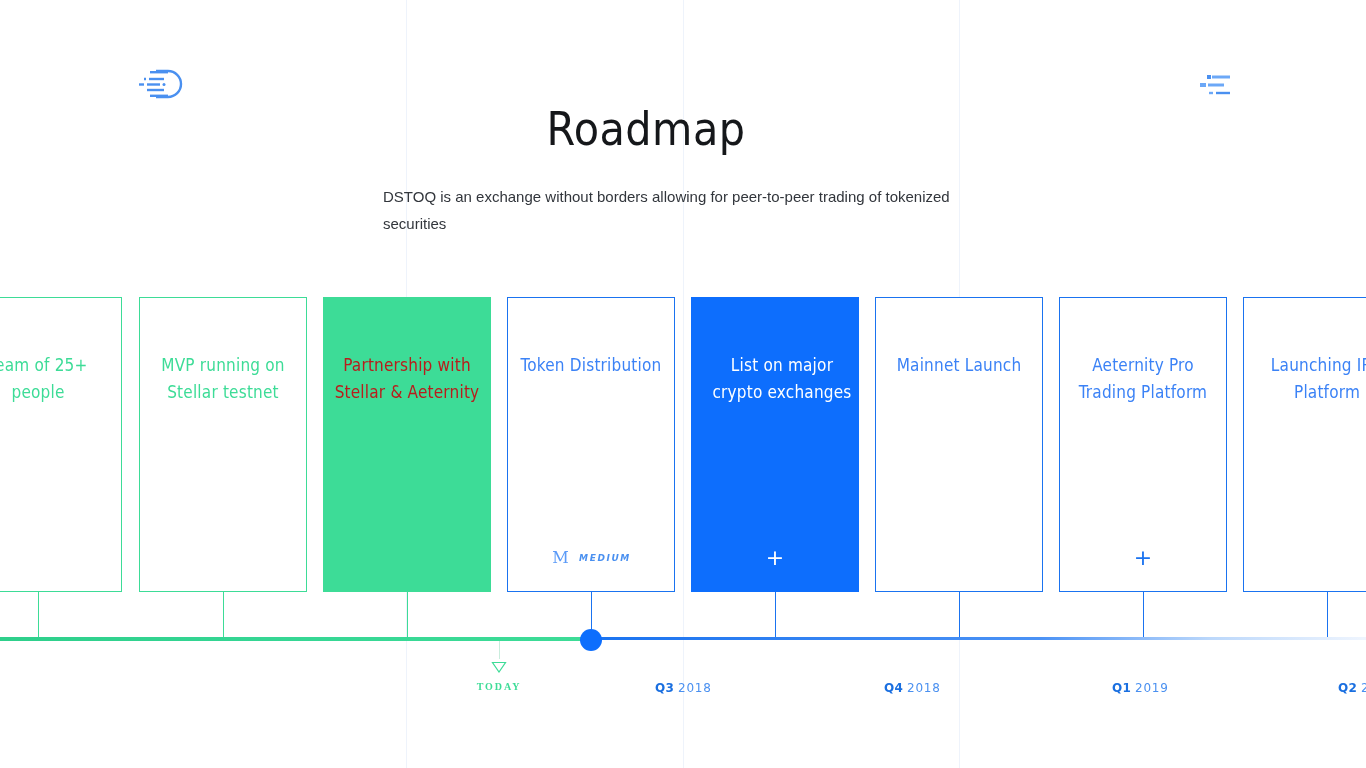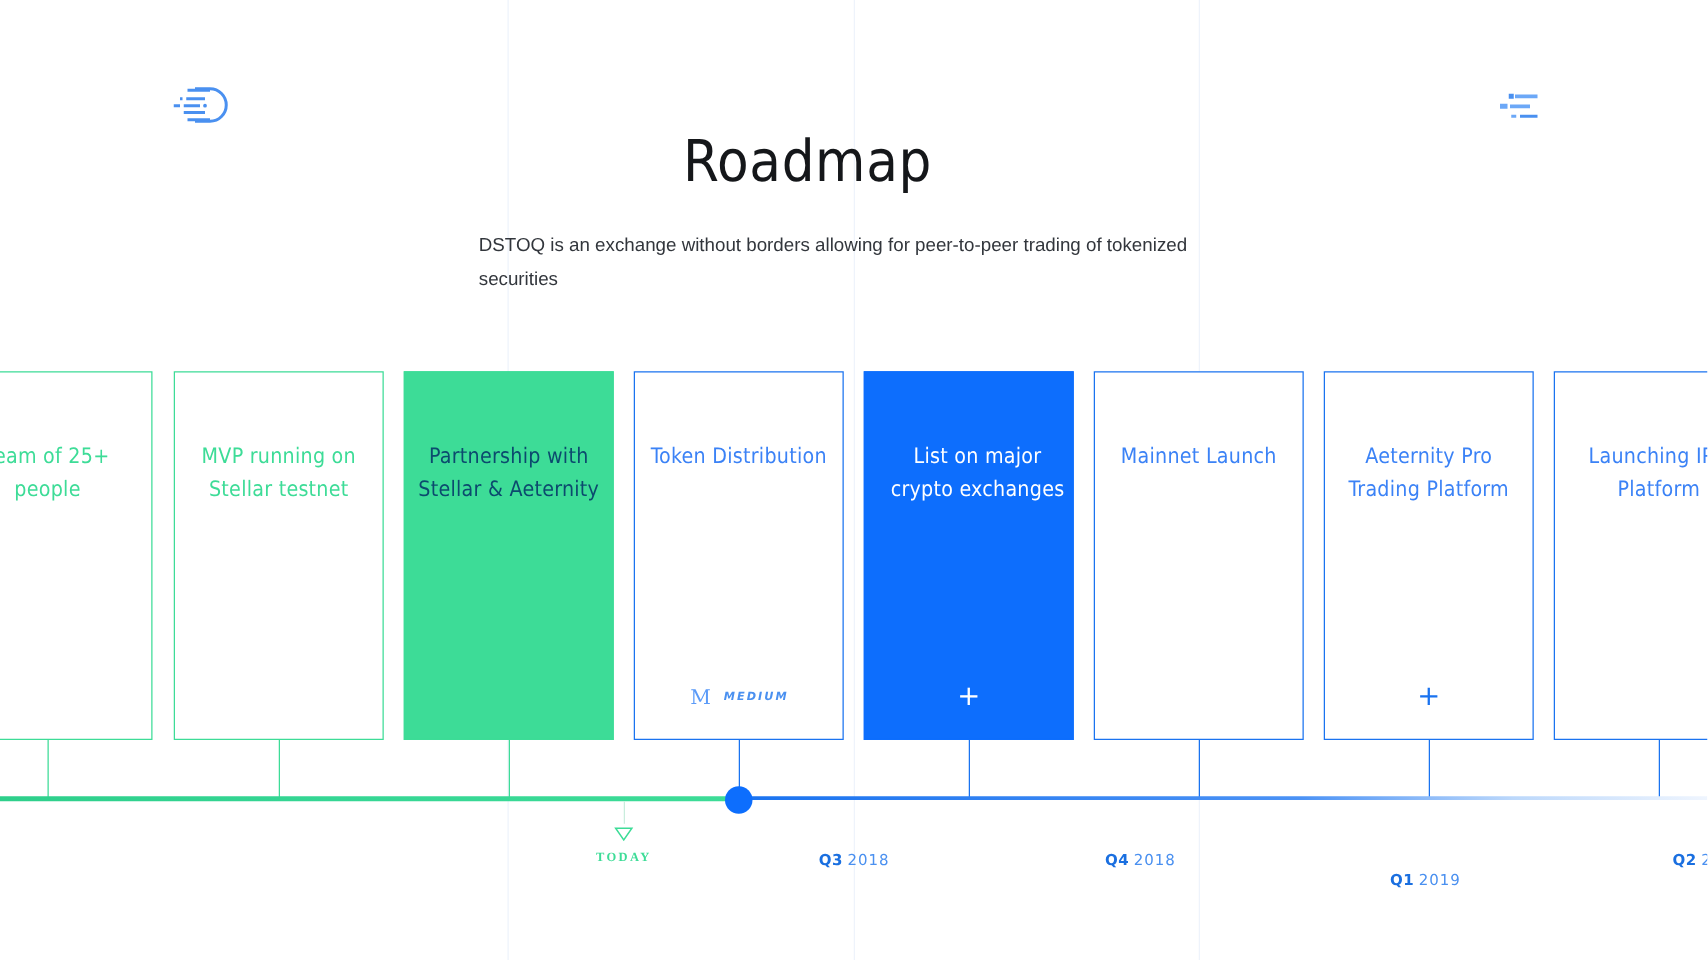--- a/index.html
+++ b/index.html
@@ -116,21 +116,21 @@
 
   
   .card.past { border-color: #3ddc97; }
   .card.past .card-title { color: #3ddc97; }
 
   
   .card.filled-green {
     background: #3ddc97;
     border-color: #3ddc97;
   }
-  .card.filled-green .card-title { color: #0c4a6e; }
+  .card.filled-green .card-title { color: #b91c1c; }
 
   
   .card.filled-blue {
     background: #0d6efd;
     border-color: #0d6efd;
   }
   .card.filled-blue .card-title { color: #ffffff; }
 
   .plus-icon {
     font-family: "DejaVu Sans", sans-serif;
@@ -342,17 +342,17 @@
   <div id="today-arrow">
     <svg viewBox="0 0 16 12" width="16" height="12" aria-hidden="true">
       <path d="M1.5 1.5 L14.5 1.5 L8 11 Z" fill="none" stroke="#3ddc97" stroke-width="1.2"></path>
     </svg>
   </div>
   <div id="today-label">TODAY</div>
 
   <div id="quarters">
       <div class="quarter-label" style="left: 655px;"><span class="q">Q3</span> <span class="y">2018</span></div>
       <div class="quarter-label" style="left: 884px;"><span class="q">Q4</span> <span class="y">2018</span></div>
-      <div class="quarter-label" style="left: 1112px; margin-top: 16px;"><span class="q">Q1</span> <span class="y">2019</span></div>
+      <div class="quarter-label" style="left: 1112px;"><span class="q">Q1</span> <span class="y">2019</span></div>
       <div class="quarter-label" style="left: 1338px;"><span class="q">Q2</span> <span class="y">2019</span></div>
     </div>
 
 </div>
 
 </body></html>

